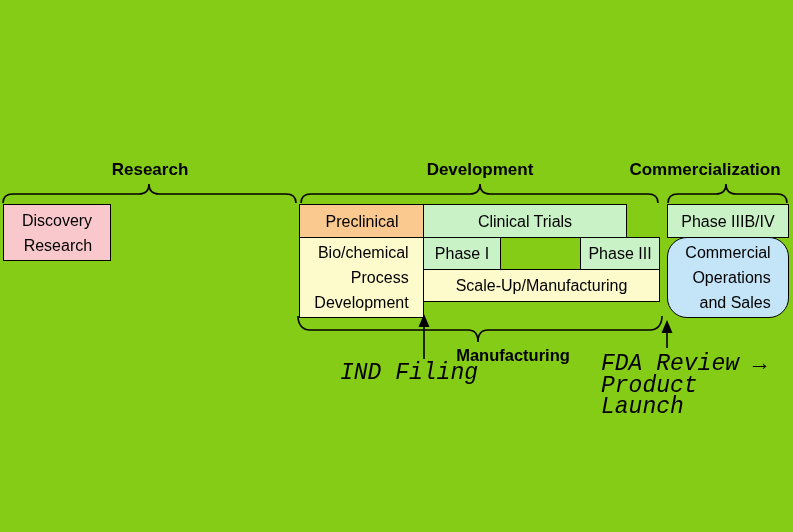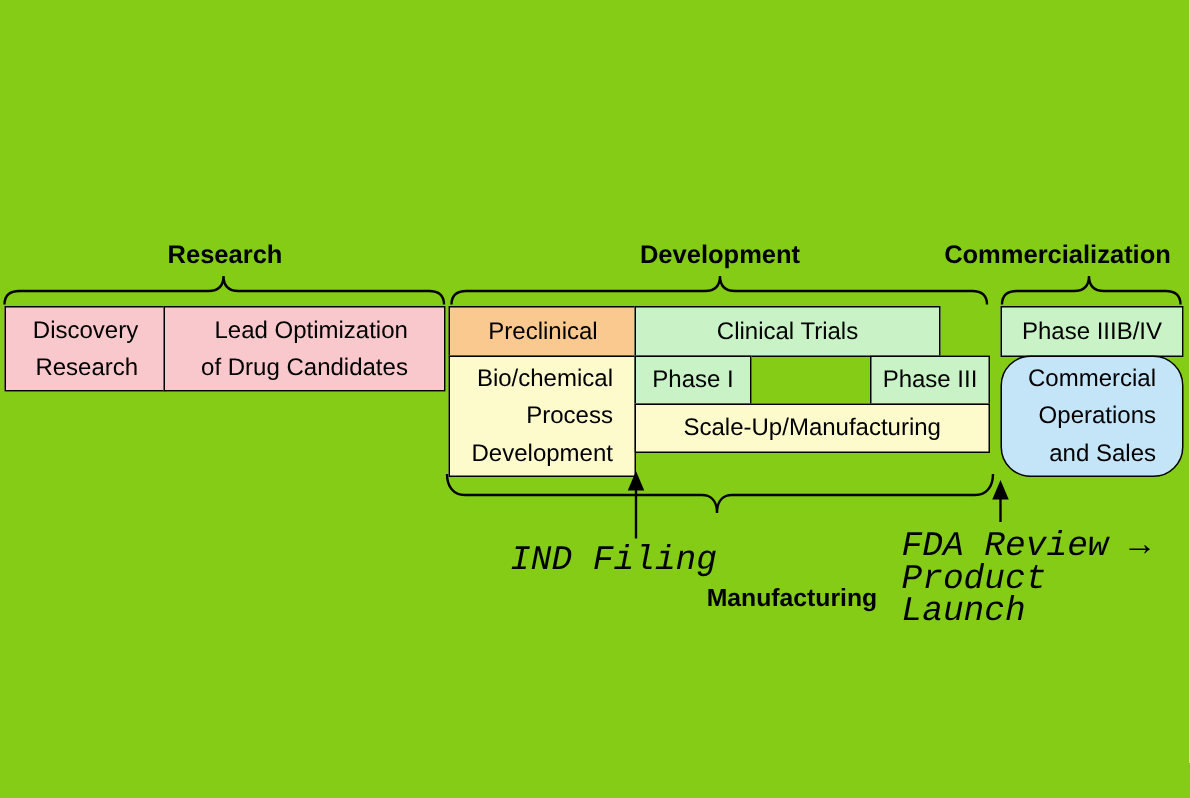--- a/index.html
+++ b/index.html
@@ -67,22 +67,20 @@
 <body>
 
 <div class="canvas">
 
   <div class="group-label" style="left:40px;">Research</div>
   <div class="group-label" style="left:370px;">Development</div>
   <div class="group-label" style="left:595px;">Commercialization</div>
 
   <div class="bx pink" style="left:3px; top:204px; width:108px; height:57px;">Discovery
 Research</div>
-  <div class="bx pink" style="left:109px; top:204px; width:188px; height:57px;">Lead Optimization
-of Drug Candidates</div>
 
   <div class="bx orange" style="left:299px; top:204px; width:126px; height:34px;">Preclinical</div>
   <div class="bx green" style="left:423px; top:204px; width:204px; height:34px;">Clinical Trials</div>
   <div class="bx yellow" style="left:299px; top:237px; width:125px; height:81px;">Bio/chemical
 Process
 Development</div>
   <div class="bx green" style="left:423px; top:237px; width:78px; height:33px;">Phase I</div>
   <div class="bx green" style="left:580px; top:237px; width:80px; height:33px;">Phase III</div>
   <div class="bx yellow" style="left:423px; top:269px; width:237px; height:33px;">Scale-Up/Manufacturing</div>
 
@@ -103,18 +101,18 @@
     <g>
       <line class="arrow-line" x1="424" y1="359" x2="424" y2="326"></line>
       <polygon class="arrow-head" points="424,314 418.5,327 429.5,327"></polygon>
     </g>
     <g>
       <line class="arrow-line" x1="667" y1="348" x2="667" y2="332"></line>
       <polygon class="arrow-head" points="667,320 661.5,333 672.5,333"></polygon>
     </g>
   </svg>
 
-  <div class="annot-bold" style="left:418px; top:346px;margin-top:44px;">Manufacturing</div>
+  <div class="annot-bold" style="left:403px; top:346px;">Manufacturing</div>
   <div class="annot-italic" style="left:309px; top:363px; width:200px; text-align:center;">IND Filing</div>
   <div class="annot-italic" style="left:601px; top:354px; width:180px; text-align:left;">FDA Review →
 Product Launch</div>
 
 </div>
 
 </body></html>

